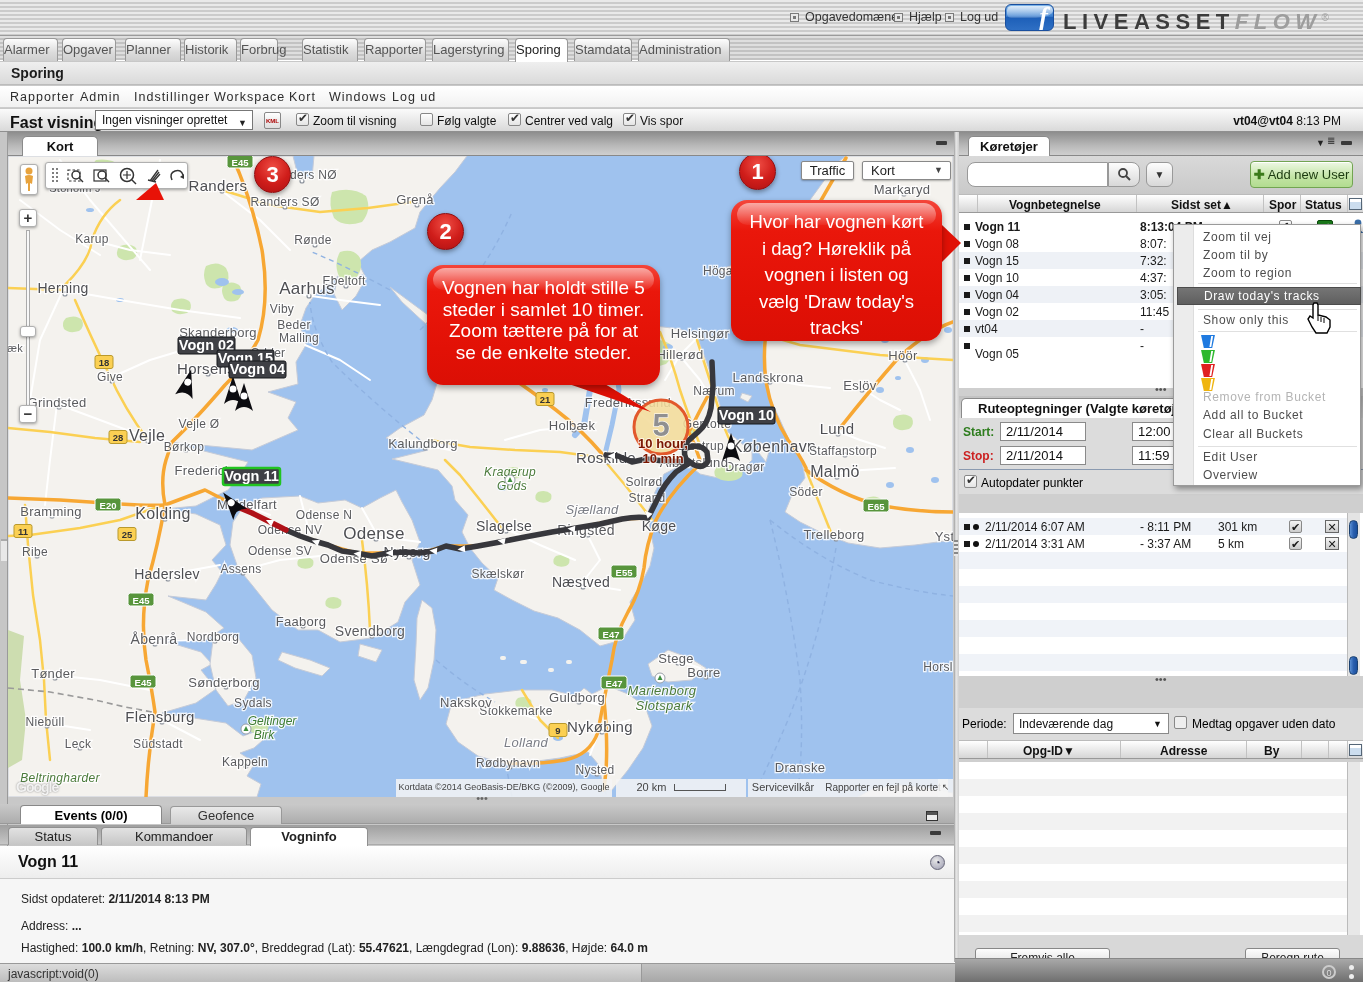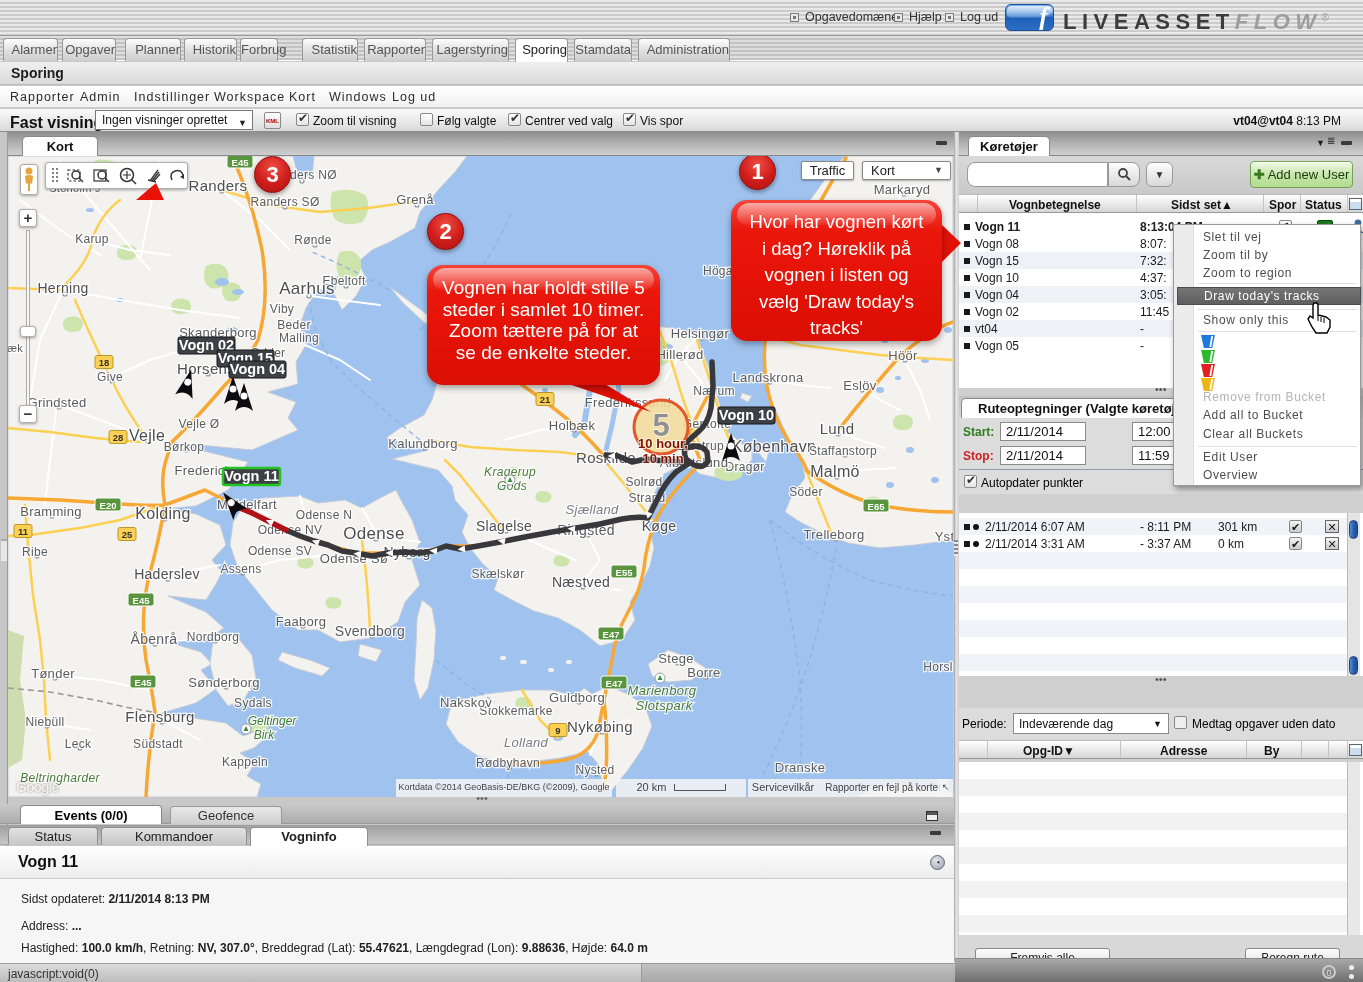--- a/index.html
+++ b/index.html
@@ -12,21 +12,21 @@
 #topbar .links span.sq:after{content:"";position:absolute;left:2px;top:2px;width:3px;height:3px;background:#777}
 #logo{position:absolute;left:1005px;top:3px;height:30px;width:350px}
 #logoicon{position:absolute;left:0;top:1px;width:49px;height:27px;border-radius:6px;background:linear-gradient(180deg,#7db4e8 0%,#3b7fd0 45%,#1d5fb8 50%,#2e6fc4 100%);border:1px solid #1a4f9e;overflow:hidden}
 #logoicon:before{content:"";position:absolute;left:1px;top:1px;width:46px;height:12px;background:linear-gradient(180deg,rgba(255,255,255,.75),rgba(255,255,255,.15));border-radius:5px 5px 40%/5px 5px 8px}
 #logoicon span{position:absolute;right:5px;top:-3px;color:#fff;font-size:26px;font-weight:bold;font-style:italic;font-family:"Liberation Serif",serif}
 #logotext{margin-left:58px;font-size:22px;font-weight:bold;letter-spacing:5.5px;line-height:30px;color:#3c3c3c;white-space:nowrap}
 #logotext i{color:#9d9d9d;font-style:italic}
 #logotext sup{color:#9d9d9d;font-size:10px;font-weight:normal}
 
 #tabsrow{left:0;top:36px;width:1363px;height:25px;background:repeating-linear-gradient(180deg,#dedede 0 2px,#c2c2c2 2px 4px);border-bottom:1px solid #fff}
-.mtab{position:absolute;top:2px;height:23px;background:linear-gradient(180deg,#fdfdfd,#dcdcdc 60%,#cfcfcf);border:1px solid #999;border-bottom:none;border-radius:4px 4px 0 0;color:#555;font-size:13px;text-align:right;line-height:21px;padding:0}
+.mtab{position:absolute;top:2px;height:23px;background:linear-gradient(180deg,#fdfdfd,#dcdcdc 60%,#cfcfcf);border:1px solid #999;border-bottom:none;border-radius:4px 4px 0 0;color:#555;font-size:13px;text-align:left;line-height:21px;padding:0}
 .mtab.act{background:#fff;color:#222;height:24px;z-index:2}
 
 #crumb{left:0;top:62px;width:1363px;height:23px;background:linear-gradient(180deg,#efefef,#dadada);border-bottom:1px solid #bbb;font-size:14px;font-weight:bold;color:#1c1c1c;line-height:22px;padding-left:11px}
 
 #menubar{left:0;top:86px;width:1363px;height:22px;background:linear-gradient(180deg,#fff,#f1f1f1);border-bottom:1px solid #ccc;font-size:13px;color:#2c2c2c}
 #menubar span{position:absolute;top:4px;letter-spacing:1px;font-size:12.5px}
 
 #toolbar{left:0;top:109px;width:1363px;height:23px;background:linear-gradient(180deg,#fbfbfb,#d9d9d9);border-bottom:1px solid #8f8f8f;font-size:12px;color:#111}
 #toolbar b.lbl{position:absolute;left:10px;top:5px;font-size:16px}
 #fastsel{position:absolute;left:95px;top:1px;width:158px;height:20px;background:#fff;border:1px solid #777;font-size:12px;line-height:18px;padding-left:6px;color:#111}
@@ -705,21 +705,21 @@
       <span style="position:absolute;left:16px;top:2px">Vogn 02</span>
       <span style="position:absolute;left:181px;top:2px">11:45</span>
     </div>
   <div class="row" style="top:188px;background:#eef1f6">
       <span class="sq"></span>
       <span style="position:absolute;left:16px;top:2px">vt04</span>
       <span style="position:absolute;left:181px;top:2px">-</span>
     </div>
   <div class="row" style="top:205px;background:#fff">
       <span class="sq"></span>
-      <span style="position:absolute;left:16px;top:2px">Vogn 05</span>
+      <span style="position:absolute;left:16px;top:10px">Vogn 05</span>
       <span style="position:absolute;left:181px;top:2px">-</span>
     </div>
   <div class="abs" style="left:196px;top:256px;width:14px;height:4px;color:#555;font-size:11px;line-height:2px">•••</div>
   <div class="abs" style="left:0;top:264px;width:404px;height:22px;background:linear-gradient(180deg,#c2c2c2,#d6d6d6)">
     <div class="ptab" style="left:2px;top:2px;width:250px;height:20px;line-height:20px;text-align:left;padding-left:16px;white-space:nowrap;overflow:hidden">Ruteoptegninger (Valgte køretøjer)</div>
   </div>
   <div class="abs" style="left:0;top:286px;width:404px;height:51px;background:#dcdcdc">
     <div style="position:absolute;left:4px;top:7px;font-size:12px;font-weight:bold;color:#2e7d1e">Start:</div>
     <div class="inp" style="left:41px;top:4px;width:86px;height:19px;line-height:18px">2/11/2014</div>
     <div class="inp" style="left:173px;top:4px;width:80px;height:19px;line-height:18px">12:00 AM</div>
@@ -740,21 +740,21 @@
       <span style="position:absolute;left:181px;top:2px">- 8:11 PM</span>
       <span style="position:absolute;left:259px;top:2px">301 km</span>
     <span style="position:absolute;left:330px;top:2px;width:13px;height:13px;background:linear-gradient(180deg,#f4f4f4,#ccc);border:1px solid #888;border-radius:2px;font-size:11px;line-height:12px;text-align:center">✔</span>
     <span style="position:absolute;left:366px;top:2px;width:14px;height:13px;background:linear-gradient(180deg,#f4f4f4,#ccc);border:1px solid #666;font-size:11px;line-height:12px;text-align:center">✕</span>
   </div>
   <div class="row" style="top:403px;background:#fff;width:388px">
       <span class="sq"></span>
       <span style="position:absolute;left:14px;top:6px;width:6px;height:6px;border-radius:50%;background:#111"></span>
       <span style="position:absolute;left:26px;top:2px">2/11/2014 3:31 AM</span>
       <span style="position:absolute;left:181px;top:2px">- 3:37 AM</span>
-      <span style="position:absolute;left:259px;top:2px">0 km</span>
+      <span style="position:absolute;left:259px;top:2px">5 km</span>
     <span style="position:absolute;left:330px;top:2px;width:13px;height:13px;background:linear-gradient(180deg,#f4f4f4,#ccc);border:1px solid #888;border-radius:2px;font-size:11px;line-height:12px;text-align:center">✔</span>
     <span style="position:absolute;left:366px;top:2px;width:14px;height:13px;background:linear-gradient(180deg,#f4f4f4,#ccc);border:1px solid #666;font-size:11px;line-height:12px;text-align:center">✕</span>
   </div>
   <div class="row" style="top:420px;background:#f0f3f8;width:388px"></div>
   <div class="row" style="top:454px;background:#f0f3f8;width:388px"></div>
   <div class="row" style="top:488px;background:#f0f3f8;width:388px"></div>
   <div class="row" style="top:522px;background:#f0f3f8;width:388px"></div>
   <div class="abs" style="left:388px;top:381px;width:13px;height:163px;background:#e4e4e4;border-left:1px solid #bbb"></div>
   <div class="bluethumb" style="left:390px;top:388px"></div>
   <div class="bluethumb" style="left:390px;top:524px"></div>
@@ -785,21 +785,21 @@
   <div class="row" style="top:783px;background:#f2f2f2;width:388px"></div>
   <div class="abs" style="left:388px;top:630px;width:13px;height:173px;background:#e8e8e8;border-left:1px solid #bbb"></div>
   <div class="abs" style="left:0;top:803px;width:404px;height:23px;background:#d8d8d8">
     <div style="position:absolute;left:16px;top:13px;width:135px;height:20px;background:linear-gradient(180deg,#fdfdfd,#ddd);border:1px solid #888;border-radius:3px;font-size:12px;text-align:center;line-height:18px;color:#222">Fremvis alle</div>
     <div style="position:absolute;left:286px;top:13px;width:95px;height:20px;background:linear-gradient(180deg,#fdfdfd,#ddd);border:1px solid #888;border-radius:3px;font-size:12px;text-align:center;line-height:18px;color:#222">Beregn rute</div>
   </div>
 </div>
 
 <div class="abs" id="cmenu">
   <div class="gut"></div>
-  <div class="it" style="top:5px">Slet til vej</div>
+  <div class="it" style="top:5px">Zoom til vej</div>
   <div class="it" style="top:23px">Zoom til by</div>
   <div class="it" style="top:41px">Zoom to region</div>
   <div class="sep" style="top:58px"></div>
   <div id="cmhl">Draw today's tracks</div>
   <div class="sep" style="top:84px"></div>
   <div class="it" style="top:88px">Show only this</div>
   <div class="sep" style="top:106px"></div>
   <svg class="bucket" style="top:110px" viewBox="0 0 17 14">
       <path d="M1,0 L16,0 L13,14 L4,14 Z" fill="#1f7ae0"></path>
       <path d="M12,1 L14,1 L12,13 L10,13 Z" fill="#fff"></path>

